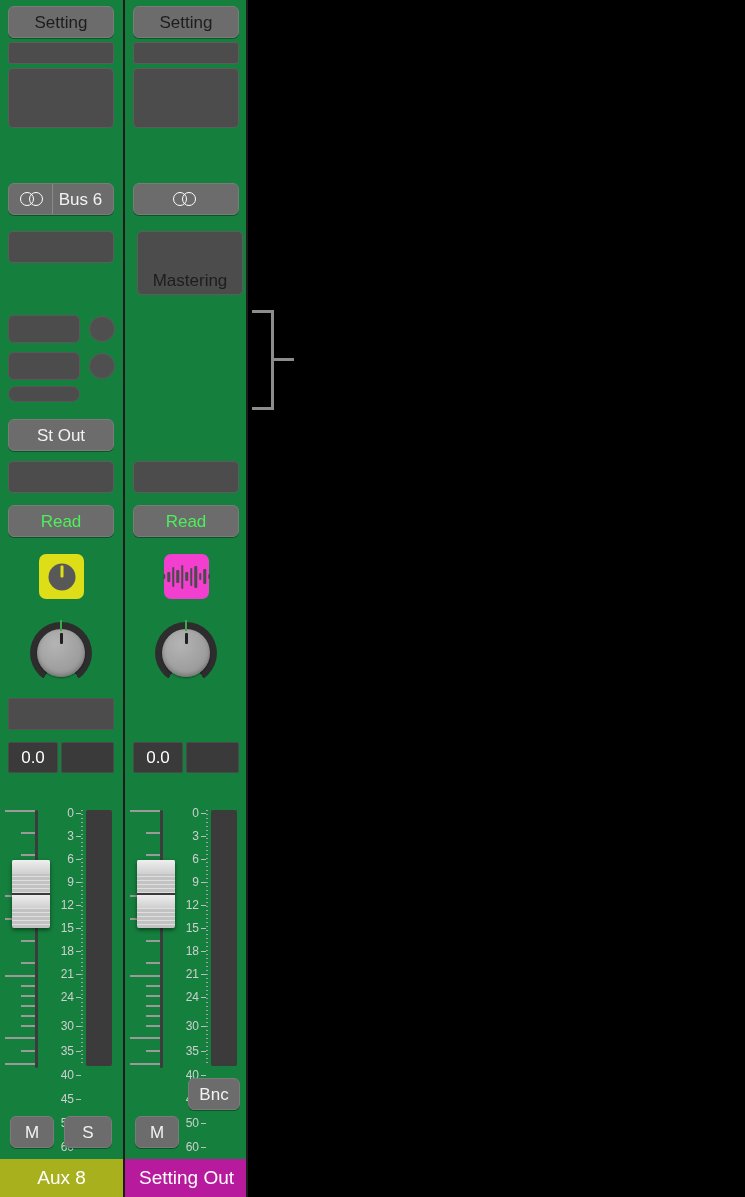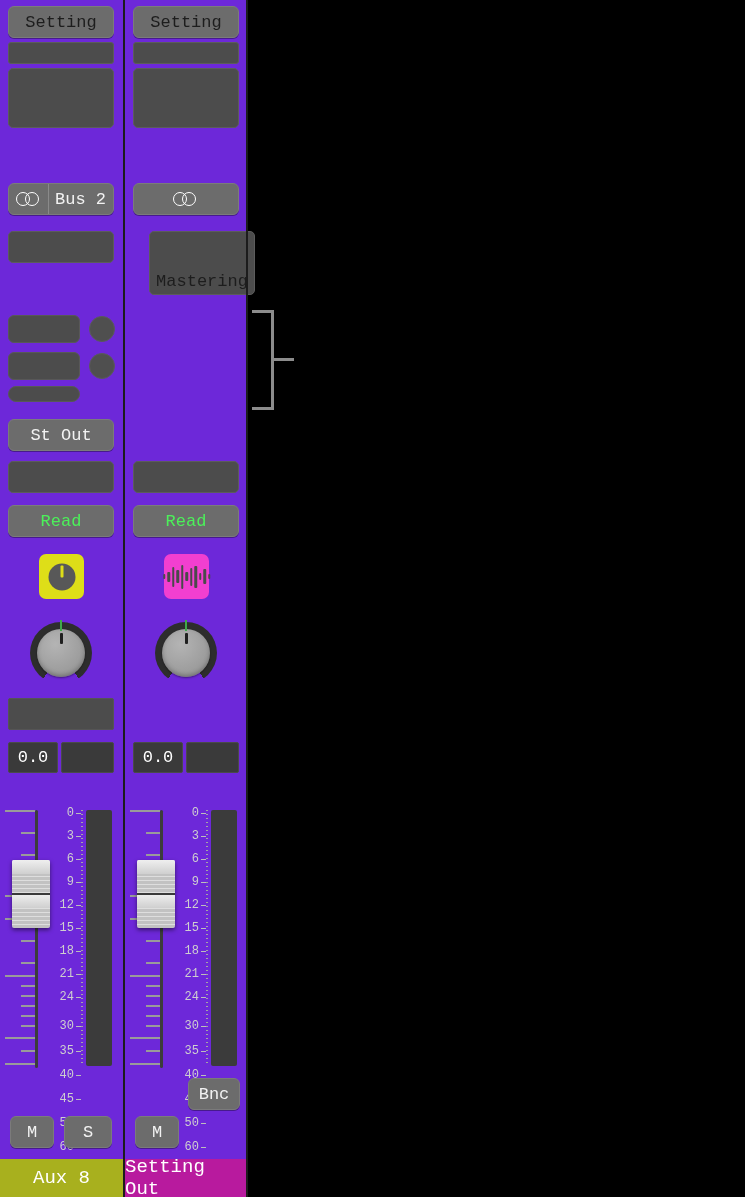--- a/index.html
+++ b/index.html
@@ -22,23 +22,22 @@
     left: 0; top: 0;
     width: 248px;
     height: 1197px;
     background: #000;
   }
 
   .strip {
     position: absolute;
     top: 0;
     height: 1197px;
-    background: #6d28d9;
-    box-sizing: border-box;
-    font-family: Liberation Mono, monospace;
+    background: #15803d;
+    box-sizing: border-box;
   }
   .strip.s1 { left: 0px;   width: 123px; }
   .strip.s2 { left: 125px; width: 123px; }
 
   .strip-divider {
     position: absolute;
     top: 0;
     width: 2px;
     height: 1197px;
     background: #1c1c1c;
@@ -327,21 +326,21 @@
     <div class="slot flat" style="left:8px; top:42px; width:106px; height:22px;"></div>
 
     <div class="slot" style="left:8px; top:68px; width:106px; height:60px;"></div>
 
     <div class="btn" style="left:8px; top:183px; width:106px; height:32px; padding:0;">
       <span class="oo-icon">
         <i class="l"></i>
           <i class="r"></i>
       </span>
       <span style="width:1px; height:30px; background:#8a8a8a; margin:0 6px 0 6px;"></span>
-      <span style="font-size:17px;">Bus 2</span>
+      <span style="font-size:17px;">Bus 6</span>
     </div>
 
     <div class="slot" style="left:8px; top:231px; width:106px; height:32px;"></div>
 
     <div class="knobslot" style="left:8px; top:315px; width:72px; height:28px;"></div>
     <div class="sendknob" style="left:89px; top:316px; width:26px; height:26px;"></div>
 
     <div class="knobslot" style="left:8px; top:352px; width:72px; height:28px;"></div>
     <div class="sendknob" style="left:89px; top:353px; width:26px; height:26px;"></div>
 
@@ -447,21 +446,21 @@
 
     <div class="slot" style="left:8px; top:68px; width:106px; height:60px;"></div>
 
     <div class="btn" style="left:8px; top:183px; width:106px; height:32px;">
       <span class="oo-icon">
         <i class="l"></i>
           <i class="r"></i>
       </span>
     </div>
 
-    <div class="slot" style="left:24px; top:231px; width:106px; height:64px;">
+    <div class="slot" style="left:12px; top:231px; width:106px; height:64px;">
       <span class="slot-label">Mastering</span>
     </div>
 
     <div class="slot" style="left:8px; top:461px; width:106px; height:32px;"></div>
 
     <div class="btn auto-btn" style="left:8px; top:505px; width:106px; height:32px;">Read</div>
 
     <div class="plugicon" style="left:39px; top:554px; width:45px; height:45px; background:#f23fd0;">
       <span class="wave-glyph">
         <span style="height:5px;"></span>

